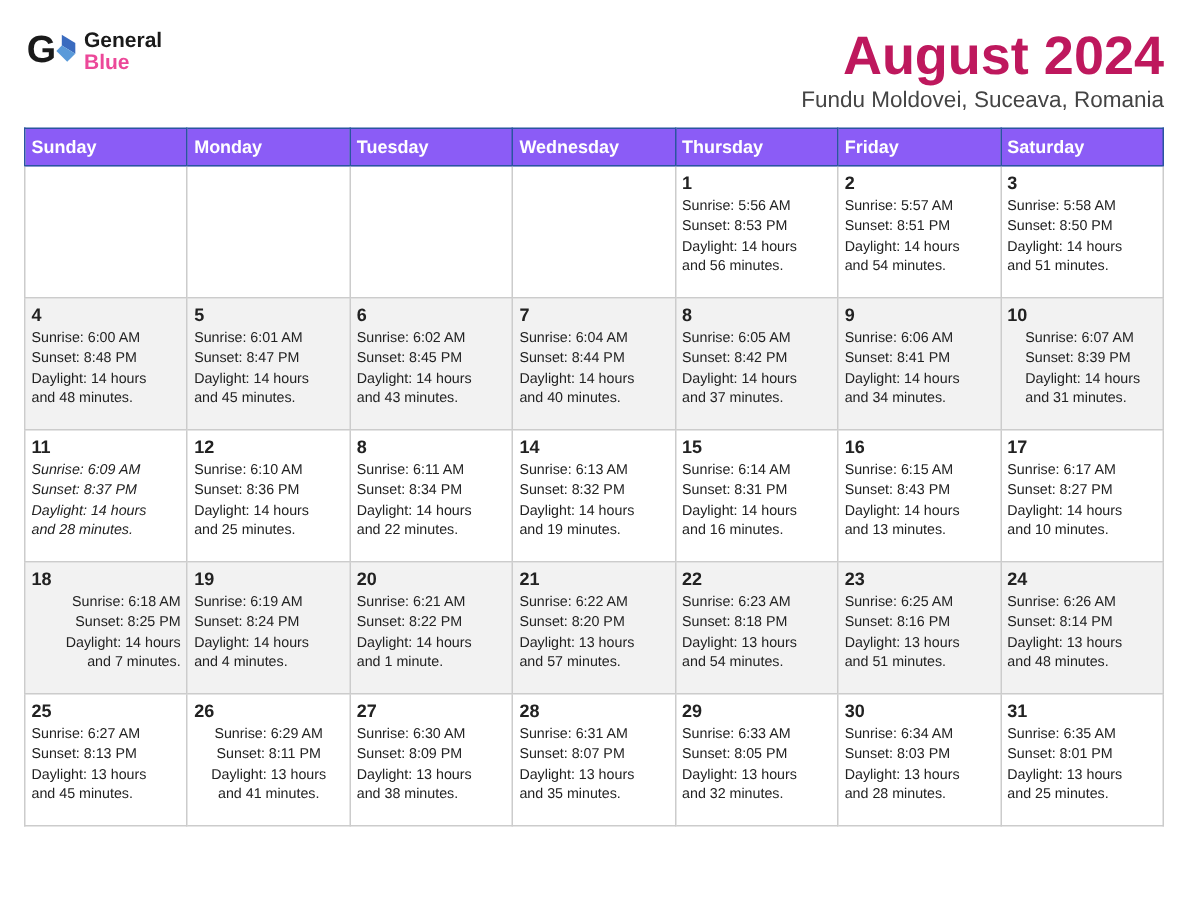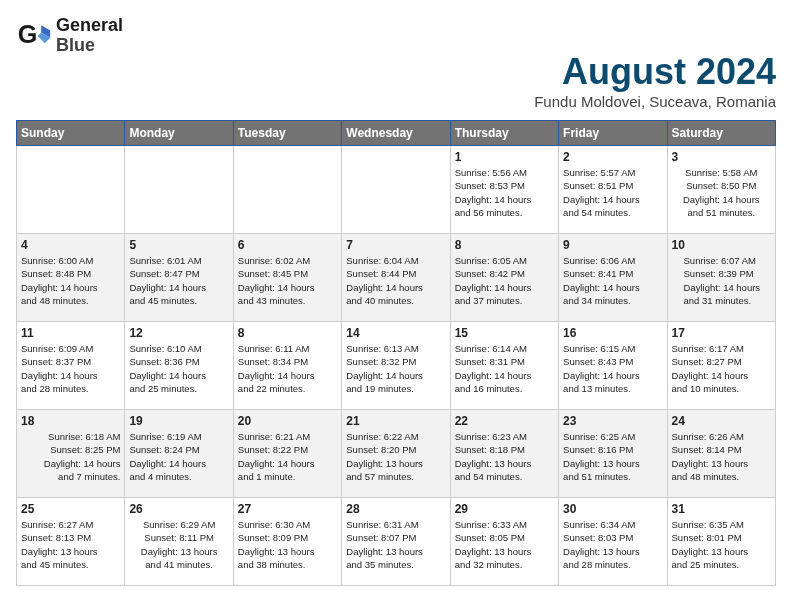--- a/index.html
+++ b/index.html
@@ -15,48 +15,47 @@
       justify-content: space-between;
       align-items: flex-start;
       margin-bottom: 10px;
     }
     .logo {
       display: flex;
       align-items: center;
       gap: 4px;
     }
     .logo-text {
-      font-size: 18px;
+      font-size: 14px;
       font-weight: bold;
       color: #1a1a1a;
       line-height: 1.1;
     }
-    .logo-text span { color: #404040; }
+    .logo-text span { color: #ec4899; }
     .logo-icon {
       width: 36px;
       height: 36px;
     }
     .title-block { text-align: right; }
     .month-title {
       font-size: 36px;
       font-weight: bold;
-      color: #0c4a6e;
-      margin-top: 35px;
+      color: #be185d;
     }
     .subtitle {
       font-size: 15px;
       color: #444;
     }
     table {
       width: 100%;
       border-collapse: collapse;
       table-layout: fixed;
     }
     thead tr th {
-      background: #737373;
+      background: #8b5cf6;
       color: #fff;
       font-size: 12px;
       font-weight: bold;
       padding: 5px 4px;
       text-align: left;
       border: 1px solid #2a55a0;
     }
     tbody tr td {
       border: 1px solid #ccc;
       vertical-align: top;
@@ -130,21 +129,21 @@
         </td>
         <td>
           <span class="day-num">2</span>
           <div class="day-info" style="white-space: pre-line;">Sunrise: 5:57 AM
 Sunset: 8:51 PM
 Daylight: 14 hours
 and 54 minutes.</div>
         </td>
         <td>
           <span class="day-num">3</span>
-          <div class="day-info" style="white-space: pre-line; text-align: center;">Sunrise: 5:58 AM
+          <div class="day-info" style="white-space: pre-line;">Sunrise: 5:58 AM
 Sunset: 8:50 PM
 Daylight: 14 hours
 and 51 minutes.</div>
         </td>
       </tr>
       <tr>
         <td>
           <span class="day-num">4</span>
           <div class="day-info" style="white-space: pre-line;">Sunrise: 6:00 AM
 Sunset: 8:48 PM
@@ -190,21 +189,21 @@
           <span class="day-num">10</span>
           <div class="day-info" style="white-space: pre-line; margin-left: 12px;">Sunrise: 6:07 AM
 Sunset: 8:39 PM
 Daylight: 14 hours
 and 31 minutes.</div>
         </td>
       </tr>
       <tr>
         <td>
           <span class="day-num">11</span>
-          <div class="day-info" style="white-space: pre-line;">Sunrise: 6:09 AM
+          <div class="day-info" style="white-space: pre-line; font-style: italic;">Sunrise: 6:09 AM
 Sunset: 8:37 PM
 Daylight: 14 hours
 and 28 minutes.</div>
         </td>
         <td>
           <span class="day-num">12</span>
           <div class="day-info" style="white-space: pre-line;">Sunrise: 6:10 AM
 Sunset: 8:36 PM
 Daylight: 14 hours
 and 25 minutes.</div>

